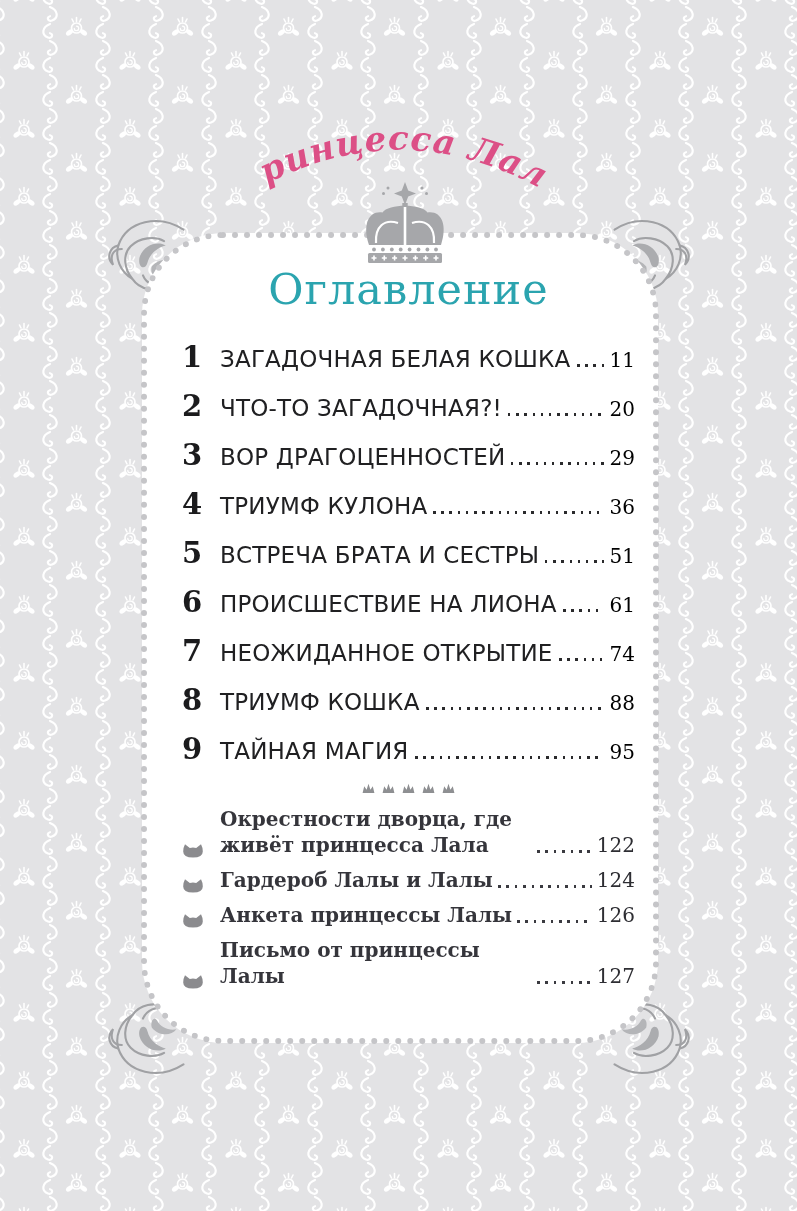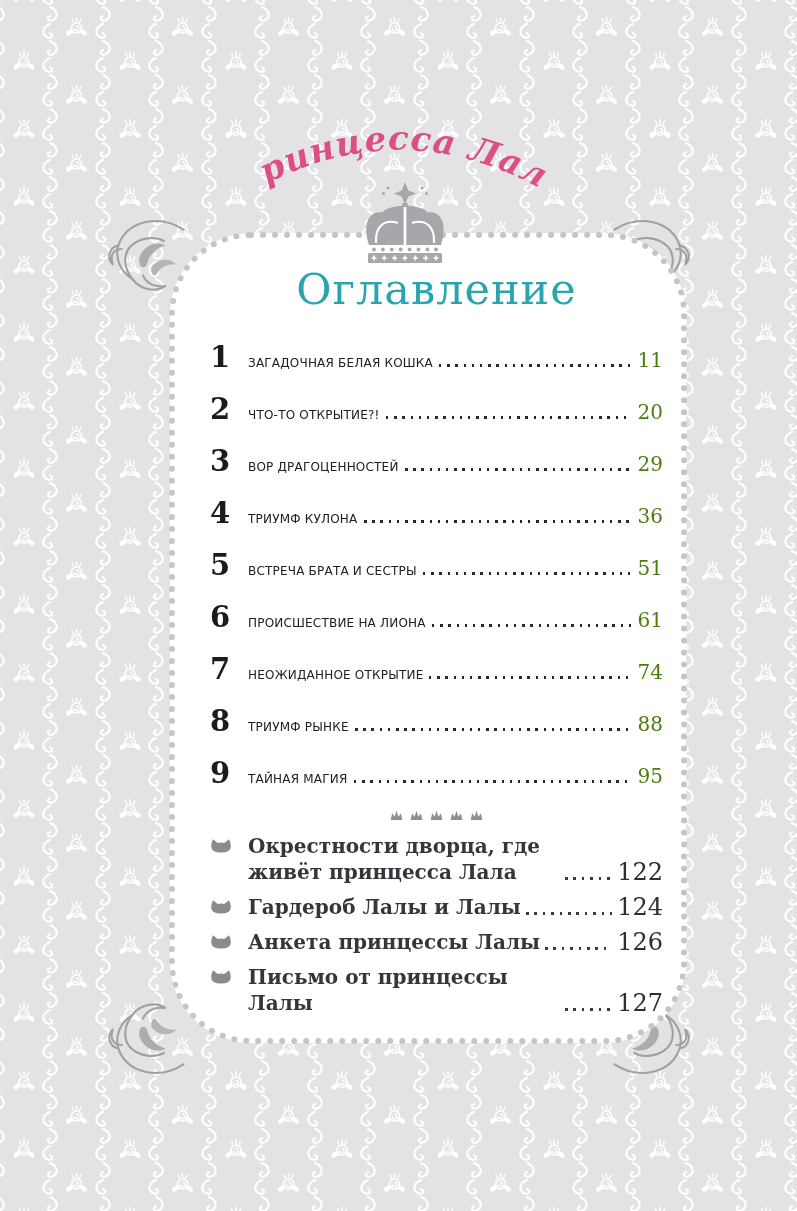--- a/index.html
+++ b/index.html
@@ -22,68 +22,67 @@
   .flourish{position:absolute;width:88px;height:88px;z-index:1;}
   .fl-tl{left:106px;top:212px;}
   .fl-tr{left:604px;top:212px;transform:scaleX(-1);}
   .fl-bl{left:106px;top:994px;transform:scaleY(-1);}
   .fl-br{left:604px;top:994px;transform:scale(-1,-1);}
   
   .card{
     position:absolute;left:142px;top:233px;width:516px;height:810px;z-index:2;
     background:#FFFFFF;border-radius:82px;box-sizing:border-box;
     padding:0 23px 0 40px;
-    margin-left:28px;
   }
   .card::before{
     content:"";position:absolute;inset:-1px;border:6px dotted #C5C5C8;
     border-radius:82px;pointer-events:none;
   }
   
   .toc-title{
     margin:32px 0 0 0;text-align:center;
     font-family:"DejaVu Serif",serif;font-weight:normal;
     font-size:43px;line-height:48px;letter-spacing:1px;
     color:var(--heading-teal,#2BA4AF);
   }
   
   .chapters{margin-top:29px;}
   .chapter-row{display:flex;align-items:baseline;line-height:30px;margin-bottom:16px;}
   .num{
     width:38px;flex:0 0 38px;
     font-family:"DejaVu Serif",serif;font-weight:bold;font-size:29px;color:#1B1B1D;
   }
   .ctitle{
-    font-family:"DejaVu Sans",sans-serif;font-size:12px;letter-spacing:.2px;
+    font-family:"DejaVu Sans",sans-serif;font-size:23px;letter-spacing:.2px;
     color:var(--text-dark,#202022);white-space:nowrap;text-align:right;
   }
   .leader{
     flex:1;height:2.6px;margin:0 6px;min-width:14px;color:#2A2A2C;
     background-image:repeating-linear-gradient(to right,currentColor 0 2.5px,transparent 2.5px 8.2px);
   }
-  .cpage{font-family:"DejaVu Serif",serif;font-size:20px;color:#4d7c0f;}
+  .cpage{font-family:"DejaVu Serif",serif;font-size:20px;color:#000000;}
   
   .crown-sep{display:flex;justify-content:center;gap:5px;margin:2px 0 10px 0;height:13px;}
   .crown-sep svg{width:15px;height:11px;}
   
   .extras{margin-top:2px;}
-  .extra-row{display:flex;align-items:flex-start;margin-bottom:9px;}
+  .extra-row{display:flex;align-items:flex-end;margin-bottom:9px;}
   .bullet{flex:0 0 22px;width:22px;height:15px;margin-top:5px;margin-right:16px;}
   .extra-body{flex:1;display:flex;align-items:flex-end;}
   .etitle{
     max-width:312px;
     font-family:"DejaVu Serif",serif;font-weight:bold;font-size:20px;line-height:26px;
     color:var(--extras-dark,#35353B);
   }
   .eleader{
     flex:1;height:2.8px;margin:0 5px 5px 5px;min-width:14px;color:#3A3A40;
     background-image:repeating-linear-gradient(to right,currentColor 0 2.6px,transparent 2.6px 8.4px);
   }
   .epage{
-    font-family:"DejaVu Serif",serif;font-size:24px;line-height:26px;color:#2E2E33;
+    font-family:"DejaVu Serif",serif;font-size:20px;line-height:26px;color:#2E2E33;
   }
 </style>
 </head>
 <body>
 
 <svg width="0" height="0" style="position:absolute" aria-hidden="true">
   <defs>
     <g id="rose" stroke-linecap="round">
       <path d="M0,-10.5 V-6.5 M-4.5,-9 l1.5,3 M4.5,-9 l-1.5,3" stroke="#FFF" stroke-width="1.6" fill="none"></path>
       <circle r="5" cx="0" cy="0" fill="none" stroke="#FFF" stroke-width="1.7"></circle>
@@ -186,21 +185,21 @@
 
   <div class="chapters">
     <div class="chapter-row">
       <span class="num">1</span>
       <span class="ctitle">ЗАГАДОЧНАЯ БЕЛАЯ КОШКА</span>
       <span class="leader"></span>
       <span class="cpage">11</span>
     </div>
     <div class="chapter-row">
       <span class="num">2</span>
-      <span class="ctitle">ЧТО-ТО ОТКРЫТИЕ?!</span>
+      <span class="ctitle">ЧТО-ТО ЗАГАДОЧНАЯ?!</span>
       <span class="leader"></span>
       <span class="cpage">20</span>
     </div>
     <div class="chapter-row">
       <span class="num">3</span>
       <span class="ctitle">ВОР ДРАГОЦЕННОСТЕЙ</span>
       <span class="leader"></span>
       <span class="cpage">29</span>
     </div>
     <div class="chapter-row">
@@ -222,21 +221,21 @@
       <span class="cpage">61</span>
     </div>
     <div class="chapter-row">
       <span class="num">7</span>
       <span class="ctitle">НЕОЖИДАННОЕ ОТКРЫТИЕ</span>
       <span class="leader"></span>
       <span class="cpage">74</span>
     </div>
     <div class="chapter-row">
       <span class="num">8</span>
-      <span class="ctitle">ТРИУМФ РЫНКЕ</span>
+      <span class="ctitle">ТРИУМФ КОШКА</span>
       <span class="leader"></span>
       <span class="cpage">88</span>
     </div>
     <div class="chapter-row">
       <span class="num">9</span>
       <span class="ctitle">ТАЙНАЯ МАГИЯ</span>
       <span class="leader"></span>
       <span class="cpage">95</span>
     </div>
   </div>

